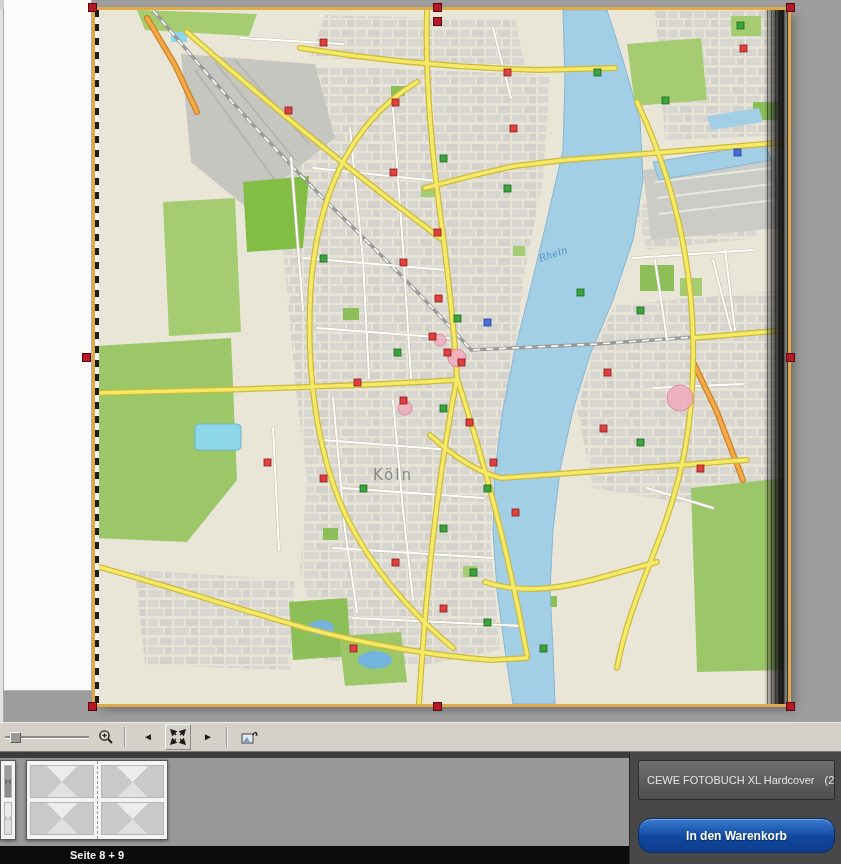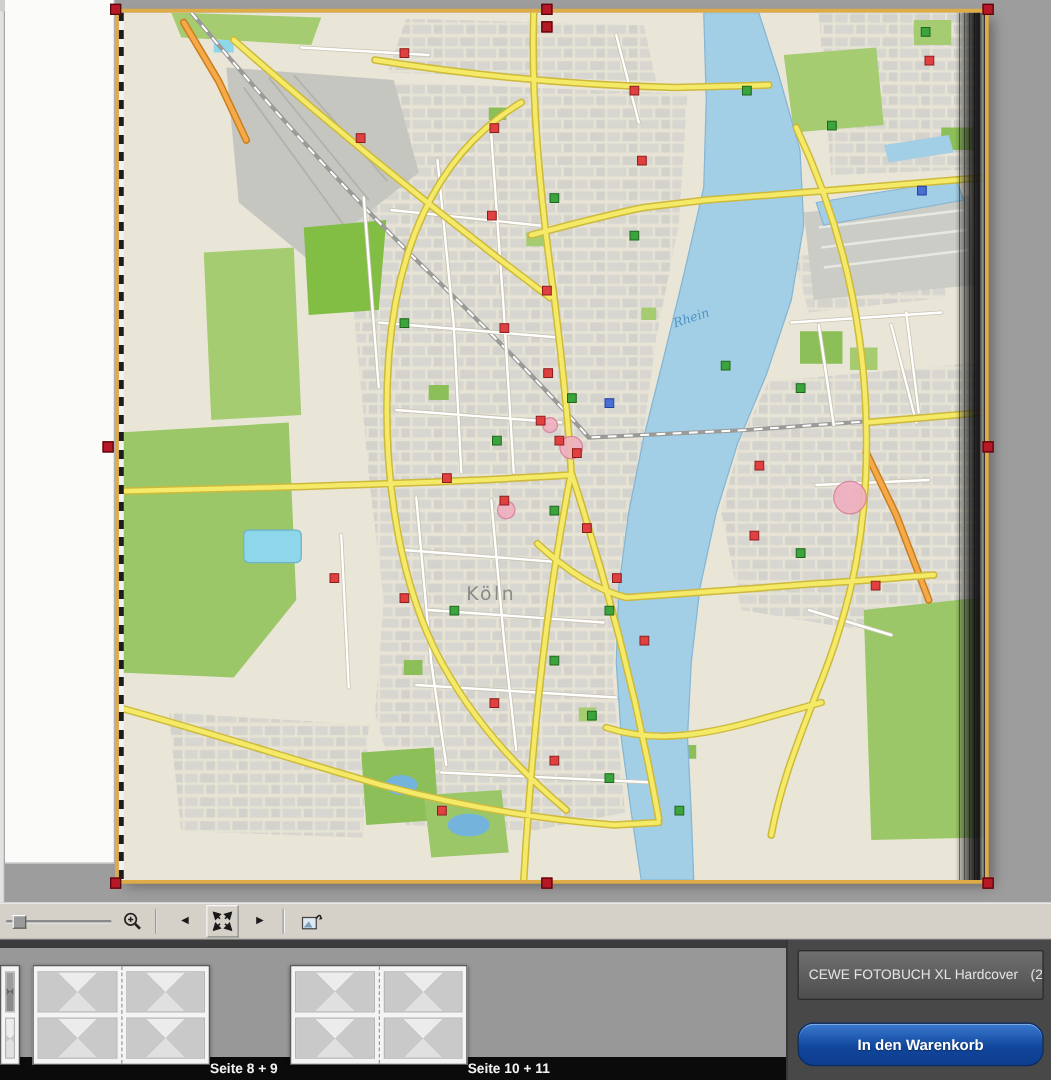--- a/index.html
+++ b/index.html
@@ -48,21 +48,21 @@
     border-top:1px solid #fff;border-left:1px solid #fff;border-right:1px solid #5f5f5f;border-bottom:1px solid #5f5f5f;}
   .tbtn{width:24px;height:24px;margin-left:4px;display:flex;align-items:center;justify-content:center;
     background:#d5d1c9;border:1px solid transparent;cursor:pointer;color:#222;font-size:11px;line-height:1;}
   .tbtn.raised{border-top:1px solid #f6f6f6;border-left:1px solid #f6f6f6;border-right:1px solid #8a8a8a;border-bottom:1px solid #8a8a8a;}
   .tsep{width:1px;height:20px;background:#9a9a9a;border-right:1px solid #f0f0f0;margin:0 5px;}
   .arrow-glyph{font-size:10px;color:#1a1a1a;}
   
   #bottom{position:absolute;left:0;top:752px;width:841px;height:112px;display:flex;}
   #filmstrip{flex:1;display:flex;align-items:stretch;
     background:linear-gradient(180deg,#3c3c3c 0,#3c3c3c 6px,#989898 6px,#989898 94px,#0b0b0b 94px,#0b0b0b 100%);}
-  .col{display:flex;align-items:center;margin-left:10px;}
+  .col{display:flex;flex-direction:column;align-items:center;margin-left:10px;}
   .col.partial{margin-left:0;width:16px;}
   .spread{width:142px;height:80px;margin-top:8px;background:#f4f4f4;border:1px solid #5a5a5a;
     box-sizing:border-box;display:flex;box-shadow:0 1px 3px rgba(0,0,0,.45);cursor:pointer;}
   .col.partial .spread{width:16px;}
   .page{flex:1;padding:4px 3px;display:flex;flex-direction:column;gap:4px;}
   .page + .page{border-left:1px dashed #9a9a9a;}
   .ph{flex:1;border:1px solid #b5b5b5;
     background:conic-gradient(from 45deg,#c9c9c9 0 90deg,#e0e0e0 0 180deg,#c9c9c9 0 270deg,#ececec 0 360deg);}
   .ph.dark{background:conic-gradient(from 45deg,#6a6a6a 0 90deg,#8c8c8c 0 180deg,#6a6a6a 0 270deg,#9c9c9c 0 360deg);}
   .s-label{margin-top:auto;height:18px;line-height:18px;font-size:11px;font-weight:bold;color:#f2f2f2;white-space:nowrap;}
@@ -337,33 +337,20 @@
             <div class="ph"></div>
             <div class="ph"></div>
           </div>
         <div class="page">
             <div class="ph"></div>
             <div class="ph"></div>
           </div>
       </div>
       <div class="s-label">Seite 8 + 9</div>
     </div>
-    <div class="col">
-      <div class="spread">
-        <div class="page">
-            <div class="ph"></div>
-            <div class="ph"></div>
-          </div>
-        <div class="page">
-            <div class="ph"></div>
-            <div class="ph"></div>
-          </div>
-      </div>
-      <div class="s-label">Seite 10 + 11</div>
-    </div>
   </div>
 
   <div id="shop-panel">
     <div class="product-box">
       <span>CEWE FOTOBUCH XL Hardcover</span>
       <span>(26 S.)</span>
     </div>
     <div class="cart-button">In den Warenkorb</div>
   </div>
 </div>

